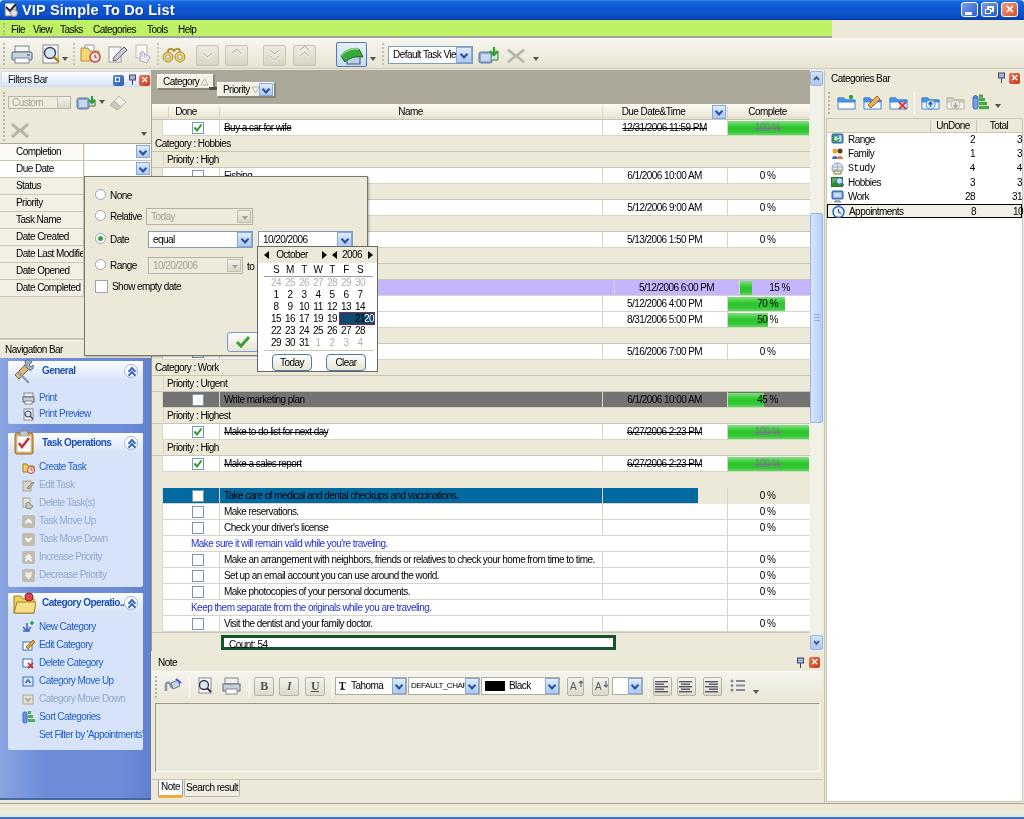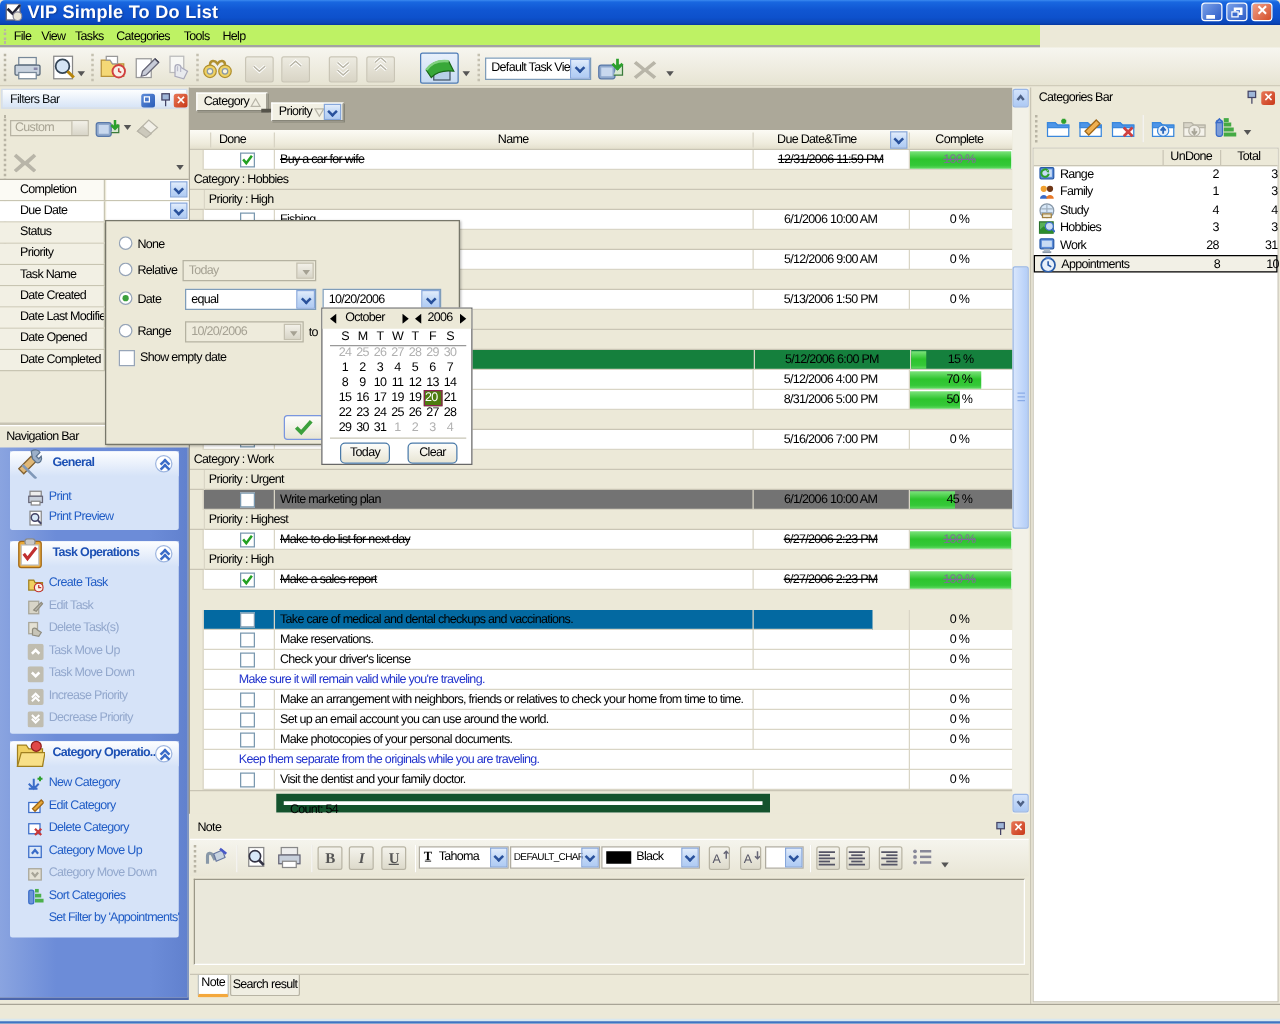--- a/index.html
+++ b/index.html
@@ -393,21 +393,21 @@
       <div style="position:absolute;left:0;top:0;width:11px;height:16px;background:#ECE9D8;border-right:1px solid #D9D5C5"></div>
       <div style="position:absolute;left:67px;top:0;width:1px;height:16px;background:#D9D5C5"></div>
       <div style="position:absolute;left:450px;top:0;width:1px;height:16px;background:#D9D5C5"></div>
       <div style="position:absolute;left:575px;top:0;width:1px;height:16px;background:#D9D5C5"></div>
       <div style="position:absolute;left:40px;top:2px;width:12px;height:12px;background:#FFF;border:1px solid #7A98AF"></div>
       <span style="position:absolute;left:450px;top:2px;width:125px;text-align:center;">5/13/2006 1:50 PM</span>
       <span style="position:absolute;left:575px;top:2px;width:81px;text-align:center;">0 %</span>
     </div>
  <div class="abs" style="left:0;top:178px;width:658px;height:16px;background:#ECE9D8;border-bottom:1px solid #C9C5B5"></div>
  <div class="abs" style="left:0;top:194px;width:658px;height:16px;background:#ECE9D8;border-bottom:1px solid #C9C5B5"></div>
- <div class="abs" style="left:1px;top:210px;width:658px;height:16px;background:#15803d;border-bottom:1px solid #D9D5C5">
+ <div class="abs" style="left:12px;top:210px;width:658px;height:16px;background:#c4b5fd;border-bottom:1px solid #D9D5C5">
       <div style="position:absolute;left:0;top:0;width:11px;height:16px;background:#ECE9D8;border-right:1px solid #D9D5C5"></div>
       <div style="position:absolute;left:67px;top:0;width:1px;height:16px;background:#D9D5C5"></div>
       <div style="position:absolute;left:450px;top:0;width:1px;height:16px;background:#D9D5C5"></div>
       <div style="position:absolute;left:575px;top:0;width:1px;height:16px;background:#D9D5C5"></div>
       <div style="position:absolute;left:40px;top:2px;width:12px;height:12px;background:#FFF;border:1px solid #7A98AF"></div>
       <span style="position:absolute;left:450px;top:2px;width:125px;text-align:center;">5/12/2006 6:00 PM</span>
       <div style="position:absolute;left:576px;top:1px;width:12px;height:14px;background:linear-gradient(180deg,#7BE37B,#2DC42D 45%,#34C838 80%,#63DA63)"></div>
       <span style="position:absolute;left:575px;top:2px;width:81px;text-align:center;">15 %</span>
     </div>
  <div class="abs" style="left:0;top:226px;width:658px;height:16px;background:#FFF;border-bottom:1px solid #D9D5C5">
@@ -559,21 +559,21 @@
  <div class="abs" style="left:0;top:546px;width:658px;height:16px;background:#FFF;border-bottom:1px solid #D9D5C5">
       <div style="position:absolute;left:0;top:0;width:11px;height:16px;background:#ECE9D8;border-right:1px solid #D9D5C5"></div>
       <div style="position:absolute;left:67px;top:0;width:1px;height:16px;background:#D9D5C5"></div>
       <div style="position:absolute;left:450px;top:0;width:1px;height:16px;background:#D9D5C5"></div>
       <div style="position:absolute;left:575px;top:0;width:1px;height:16px;background:#D9D5C5"></div>
       <div style="position:absolute;left:40px;top:2px;width:12px;height:12px;background:#FFF;border:1px solid #7A98AF"></div>
       <span style="position:absolute;left:72px;top:2px;white-space:nowrap">Visit the dentist and your family doctor.</span>
       <span style="position:absolute;left:575px;top:2px;width:81px;text-align:center;">0 %</span>
     </div>
  <div class="abs" style="left:0;top:562px;width:658px;height:19px;background:#ECE9D8;border-top:1px solid #C9C5B5">
-      <div style="position:absolute;left:69px;top:2px;width:395px;height:15px;background:#FFF;border:6px solid #14532d">
+      <div style="position:absolute;left:69px;top:2px;width:395px;height:15px;background:#FFF;border:3px solid #14532d">
         <span style="position:absolute;left:5px;top:1px">Count: 54</span>
       </div>
     </div>
 </div>
 
 <div class="abs" style="left:810px;top:70px;width:13px;height:581px;background:#F2F1E7">
  <div class="abs" style="left:0;top:1px;width:13px;height:15px;background:linear-gradient(180deg,#D3E3FB,#ACC9F4);border:1px solid #98B6E8;border-radius:2px"><svg width="11" height="13">
         <path d="M3 8 L5.5 5 L8 8" stroke="#4D6185" stroke-width="2" fill="none"></path>
       </svg></div>
  <div class="abs" style="left:0;top:143px;width:13px;height:210px;background:linear-gradient(90deg,#D8E6FC,#B4CEF8);border:1px solid #98B6E8;border-radius:2px">
@@ -651,21 +651,21 @@
    <div class="abs" style="left:4px;top:0px;width:13px;height:13px"><svg width="13" height="13">
             <circle cx="4" cy="4" r="2.5" fill="#F0A030"></circle>
             <path d="M1 12 C1 8 7 8 7 12 Z" fill="#3A6CC8"></path>
             <circle cx="9" cy="4" r="2.5" fill="#703818"></circle>
             <path d="M6 12 C6 8 12 8 12 12 Z" fill="#E87828"></path>
           </svg></div>
    <span class="abs" style="left:21px;top:1px">Family</span>
    <span class="abs" style="left:103px;top:1px;width:45px;text-align:right">1</span>
    <span class="abs" style="left:149px;top:1px;width:46px;text-align:right">3</span>
       </div>
-  <div class="abs" style="left:0;top:43px;width:195px;height:14px;">
+  <div class="abs" style="left:0;top:43px;width:195px;height:14px;font-family:Liberation Mono, monospace;">
    <div class="abs" style="left:4px;top:0px;width:13px;height:13px"><svg width="13" height="13">
             <circle cx="6.5" cy="6.5" r="5.5" fill="#D8E8F8" stroke="#8898A8"></circle>
             <path d="M2 5 L11 5 M2 8 L11 8 M6.5 1 L6.5 12" stroke="#A0B0C0" fill="none"></path>
             <path d="M3 9 L10 9 L10 12 L3 12 Z" fill="#F0E8D0" stroke="#A08040"></path>
           </svg></div>
    <span class="abs" style="left:21px;top:1px">Study</span>
    <span class="abs" style="left:103px;top:1px;width:45px;text-align:right">4</span>
    <span class="abs" style="left:149px;top:1px;width:46px;text-align:right">4</span>
       </div>
   <div class="abs" style="left:0;top:57px;width:195px;height:14px;">
@@ -885,21 +885,21 @@
 <span class="abs" style="left:39px;top:54px;width:14px;text-align:center;color:#000">10</span>
 <span class="abs" style="left:53px;top:54px;width:14px;text-align:center;color:#000">11</span>
 <span class="abs" style="left:67px;top:54px;width:14px;text-align:center;color:#000">12</span>
 <span class="abs" style="left:81px;top:54px;width:14px;text-align:center;color:#000">13</span>
 <span class="abs" style="left:95px;top:54px;width:14px;text-align:center;color:#000">14</span>
 <span class="abs" style="left:11px;top:66px;width:14px;text-align:center;color:#000">15</span>
 <span class="abs" style="left:25px;top:66px;width:14px;text-align:center;color:#000">16</span>
 <span class="abs" style="left:39px;top:66px;width:14px;text-align:center;color:#000">17</span>
 <span class="abs" style="left:53px;top:66px;width:14px;text-align:center;color:#000">19</span>
 <span class="abs" style="left:67px;top:66px;width:14px;text-align:center;color:#000">19</span>
-<div class="abs" style="left:81px;top:65px;width:15px;height:13px;background:#4d7c0f;border:1px solid #8B2252;color:#FFF;text-align:left;line-height:12px">20</div>
+<div class="abs" style="left:81px;top:65px;width:36px;height:13px;background:#0c4a6e;border:1px solid #8B2252;color:#FFF;text-align:right;line-height:12px">20</div>
 <span class="abs" style="left:95px;top:66px;width:14px;text-align:center;color:#000">21</span>
 <span class="abs" style="left:11px;top:78px;width:14px;text-align:center;color:#000">22</span>
 <span class="abs" style="left:25px;top:78px;width:14px;text-align:center;color:#000">23</span>
 <span class="abs" style="left:39px;top:78px;width:14px;text-align:center;color:#000">24</span>
 <span class="abs" style="left:53px;top:78px;width:14px;text-align:center;color:#000">25</span>
 <span class="abs" style="left:67px;top:78px;width:14px;text-align:center;color:#000">26</span>
 <span class="abs" style="left:81px;top:78px;width:14px;text-align:center;color:#000">27</span>
 <span class="abs" style="left:95px;top:78px;width:14px;text-align:center;color:#000">28</span>
 <span class="abs" style="left:11px;top:90px;width:14px;text-align:center;color:#000">29</span>
 <span class="abs" style="left:25px;top:90px;width:14px;text-align:center;color:#000">30</span>

